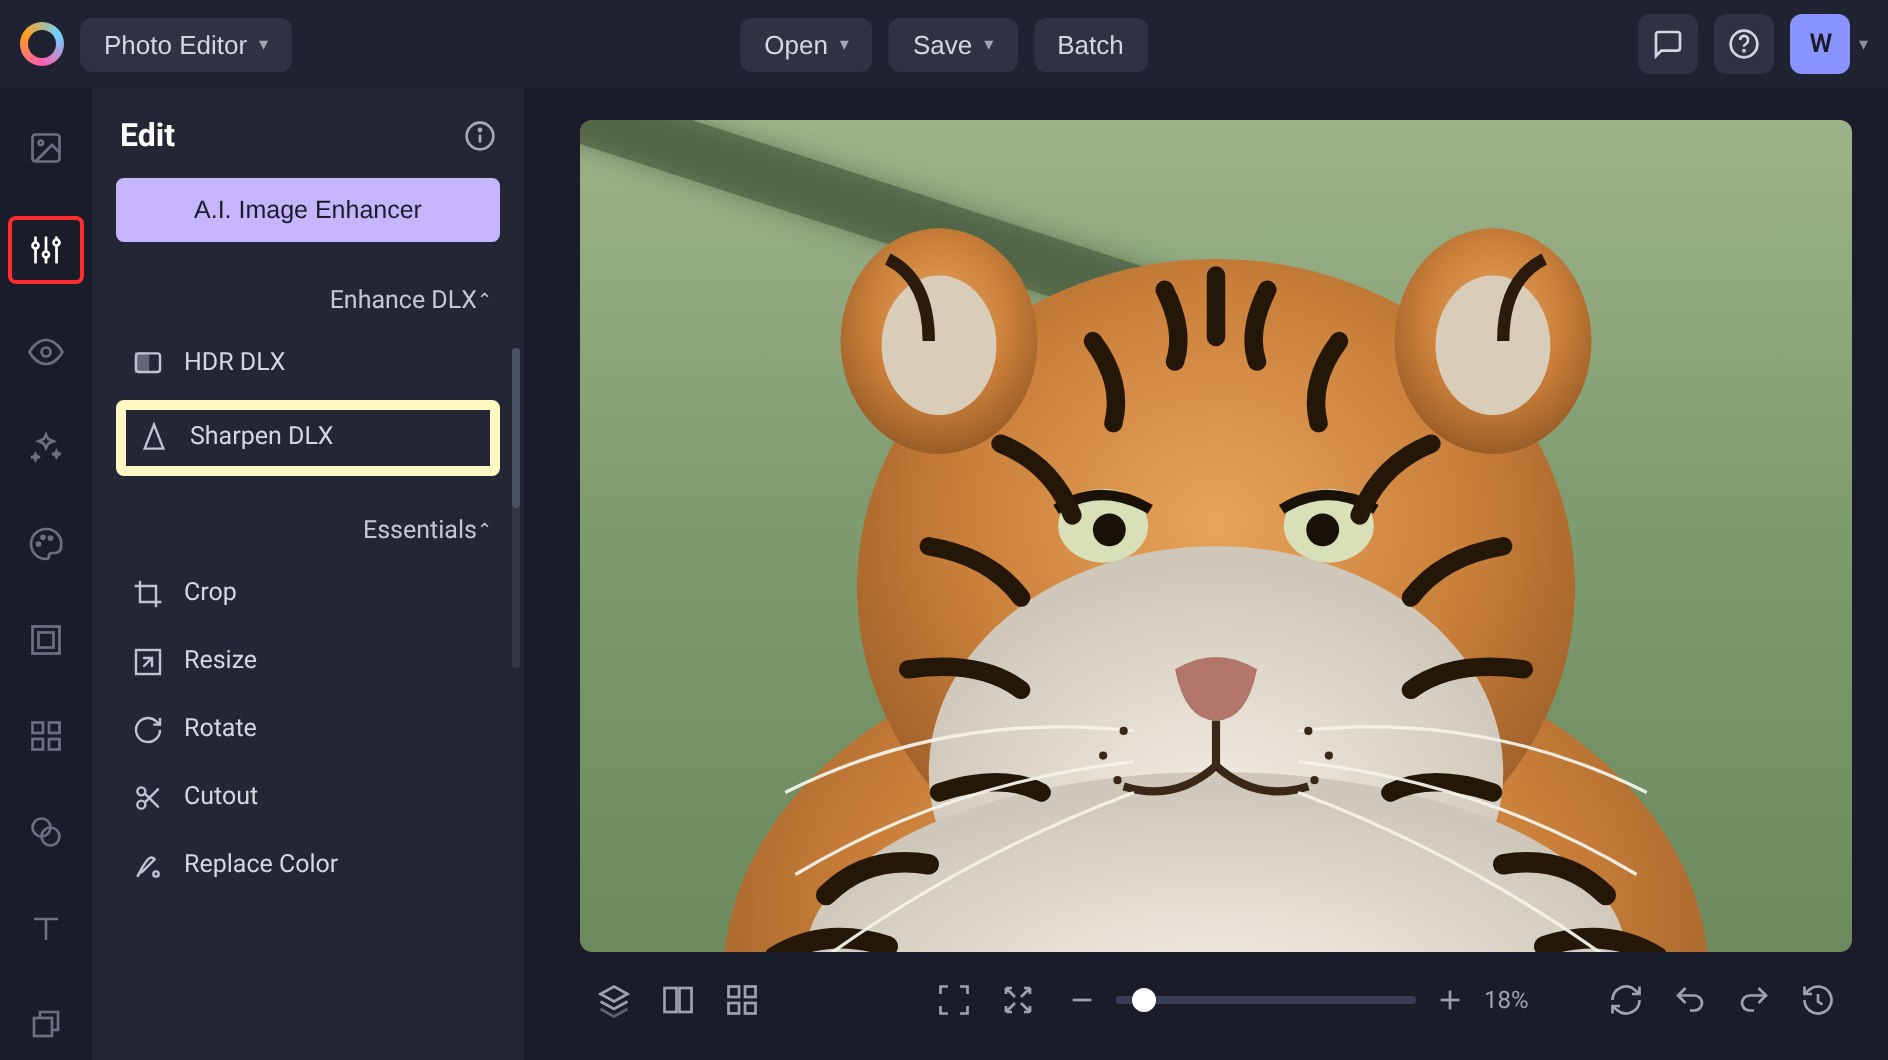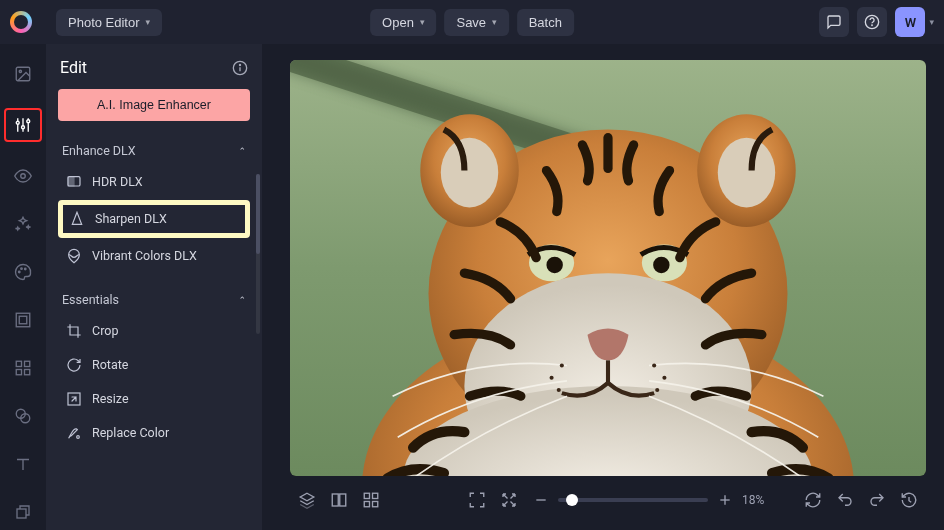--- a/index.html
+++ b/index.html
@@ -9,21 +9,21 @@
     font-family: -apple-system, BlinkMacSystemFont, "Segoe UI", Roboto, sans-serif;
     color:#d5d7e0;
     overflow:hidden;
     font-size:13px;
   }
   .topbar {
     height:44px; width:100%;
     background:#1f2230;
     display:flex; align-items:center;
     padding:0 10px;
-    gap:22px;
+    gap:6px;
   }
   .logo {
     width:22px; height:22px; border-radius:50%;
     background: conic-gradient(from 180deg, #ff5db1, #ff9f1a, #6ed3ff, #ff5db1);
     position:relative; margin-right:2px;
   }
   .logo::after { content:""; position:absolute; inset:4px; border-radius:50%; background:#1f2230; }
   .btn {
     background:#2e3243;
     color:#d5d7e0;
@@ -72,30 +72,30 @@
   .panel {
     width:216px; background:#232634;
     padding:14px 12px 0 12px;
     position:relative;
     overflow:hidden;
   }
   .panel-title-row {
     display:flex; align-items:center; justify-content:space-between;
     margin-bottom:12px; padding:0 2px;
   }
-  .panel-title { font-size:16px; font-weight:400; color:#fff; }
+  .panel-title { font-size:16px; font-weight:700; color:#fff; }
   .info-icon { color:#a6a9b8; }
   .ai-btn {
-    width:100%; background:#fca5a5; color:#1a1d29;
+    width:100%; background:#c4b5fd; color:#1a1d29;
     border:none; border-radius:4px; padding:9px 0;
     font-size:12.5px; font-weight:500; cursor:pointer;
     margin-bottom:18px;
   }
   .section-head {
-    display:flex; align-items:center; justify-content:space-between;
+    display:flex; align-items:center; justify-content:flex-end;
     font-size:12.5px; color:#c5c8d4; padding:4px 4px;
     cursor:pointer; margin-bottom:4px;
   }
   .section-head .chev { font-size:9px; }
   .list-item {
     display:flex; align-items:flex-start; gap:10px;
     padding:8px 8px;
     font-size:12.5px; color:#d5d7e0;
     cursor:pointer;
     border-radius:4px;
@@ -298,63 +298,64 @@
       <span>HDR DLX</span>
     </div>
     <div class="list-item highlighted">
       <span class="li-icon">
           <svg width="16" height="16" viewBox="0 0 24 24" fill="none" stroke="currentColor" stroke-width="1.8">
             <path d="M12 2L5 20h14L12 2z"></path>
           </svg>
         </span>
       <span>Sharpen DLX</span>
     </div>
-    <div class="list-item">
-      <span class="li-icon">
-          <svg width="16" height="16" viewBox="0 0 24 24" fill="none" stroke="currentColor" stroke-width="1.8">
-            <path d="M12 2a8 8 0 0 0-8 8c0 6 8 12 8 12s8-6 8-12a8 8 0 0 0-8-8z"></path>
-            <path d="M4 10c4 0 4 4 8 4s4-4 8-4"></path>
-          </svg>
-        </span>
-      <span>Vibrant Colors DLX</span>
-    </div>
 
     <div class="sep"></div>
 
     
     <div class="section-head">
       <span>Essentials</span>
       <span class="chev">⌃</span>
     </div>
     <div class="list-item">
       <span class="li-icon">
           <svg width="16" height="16" viewBox="0 0 24 24" fill="none" stroke="currentColor" stroke-width="1.8">
             <path d="M6 2v16h16"></path>
             <path d="M18 22V6H2"></path>
           </svg>
         </span>
       <span>Crop</span>
     </div>
     <div class="list-item">
       <span class="li-icon">
           <svg width="16" height="16" viewBox="0 0 24 24" fill="none" stroke="currentColor" stroke-width="1.8">
+            <rect x="3" y="3" width="18" height="18"></rect>
+            <path d="M9 15l6-6M9 9h6v6" stroke-linecap="round"></path>
+          </svg>
+        </span>
+      <span>Resize</span>
+    </div>
+    <div class="list-item">
+      <span class="li-icon">
+          <svg width="16" height="16" viewBox="0 0 24 24" fill="none" stroke="currentColor" stroke-width="1.8">
             <path d="M21 12a9 9 0 1 1-3-6.7L21 8"></path>
             <path d="M21 3v5h-5"></path>
           </svg>
         </span>
       <span>Rotate</span>
     </div>
     <div class="list-item">
       <span class="li-icon">
           <svg width="16" height="16" viewBox="0 0 24 24" fill="none" stroke="currentColor" stroke-width="1.8">
-            <rect x="3" y="3" width="18" height="18"></rect>
-            <path d="M9 15l6-6M9 9h6v6" stroke-linecap="round"></path>
-          </svg>
-        </span>
-      <span>Resize</span>
+            <circle cx="7" cy="7" r="3"></circle>
+            <circle cx="7" cy="17" r="3"></circle>
+            <path d="M9.5 8.5L20 19M9.5 15.5L20 5"></path>
+          </svg>
+        </span>
+      <span>Cutout</span>
     </div>
     <div class="list-item">
       <span class="li-icon">
           <svg width="16" height="16" viewBox="0 0 24 24" fill="none" stroke="currentColor" stroke-width="1.8">
             <path d="M4 20c3-6 5-10 8-13s5 0 5 0l-9 9s-3 1-4 4z"></path>
             <circle cx="18" cy="18" r="2"></circle>
           </svg>
         </span>
       <span>Replace Color</span>
     </div>

